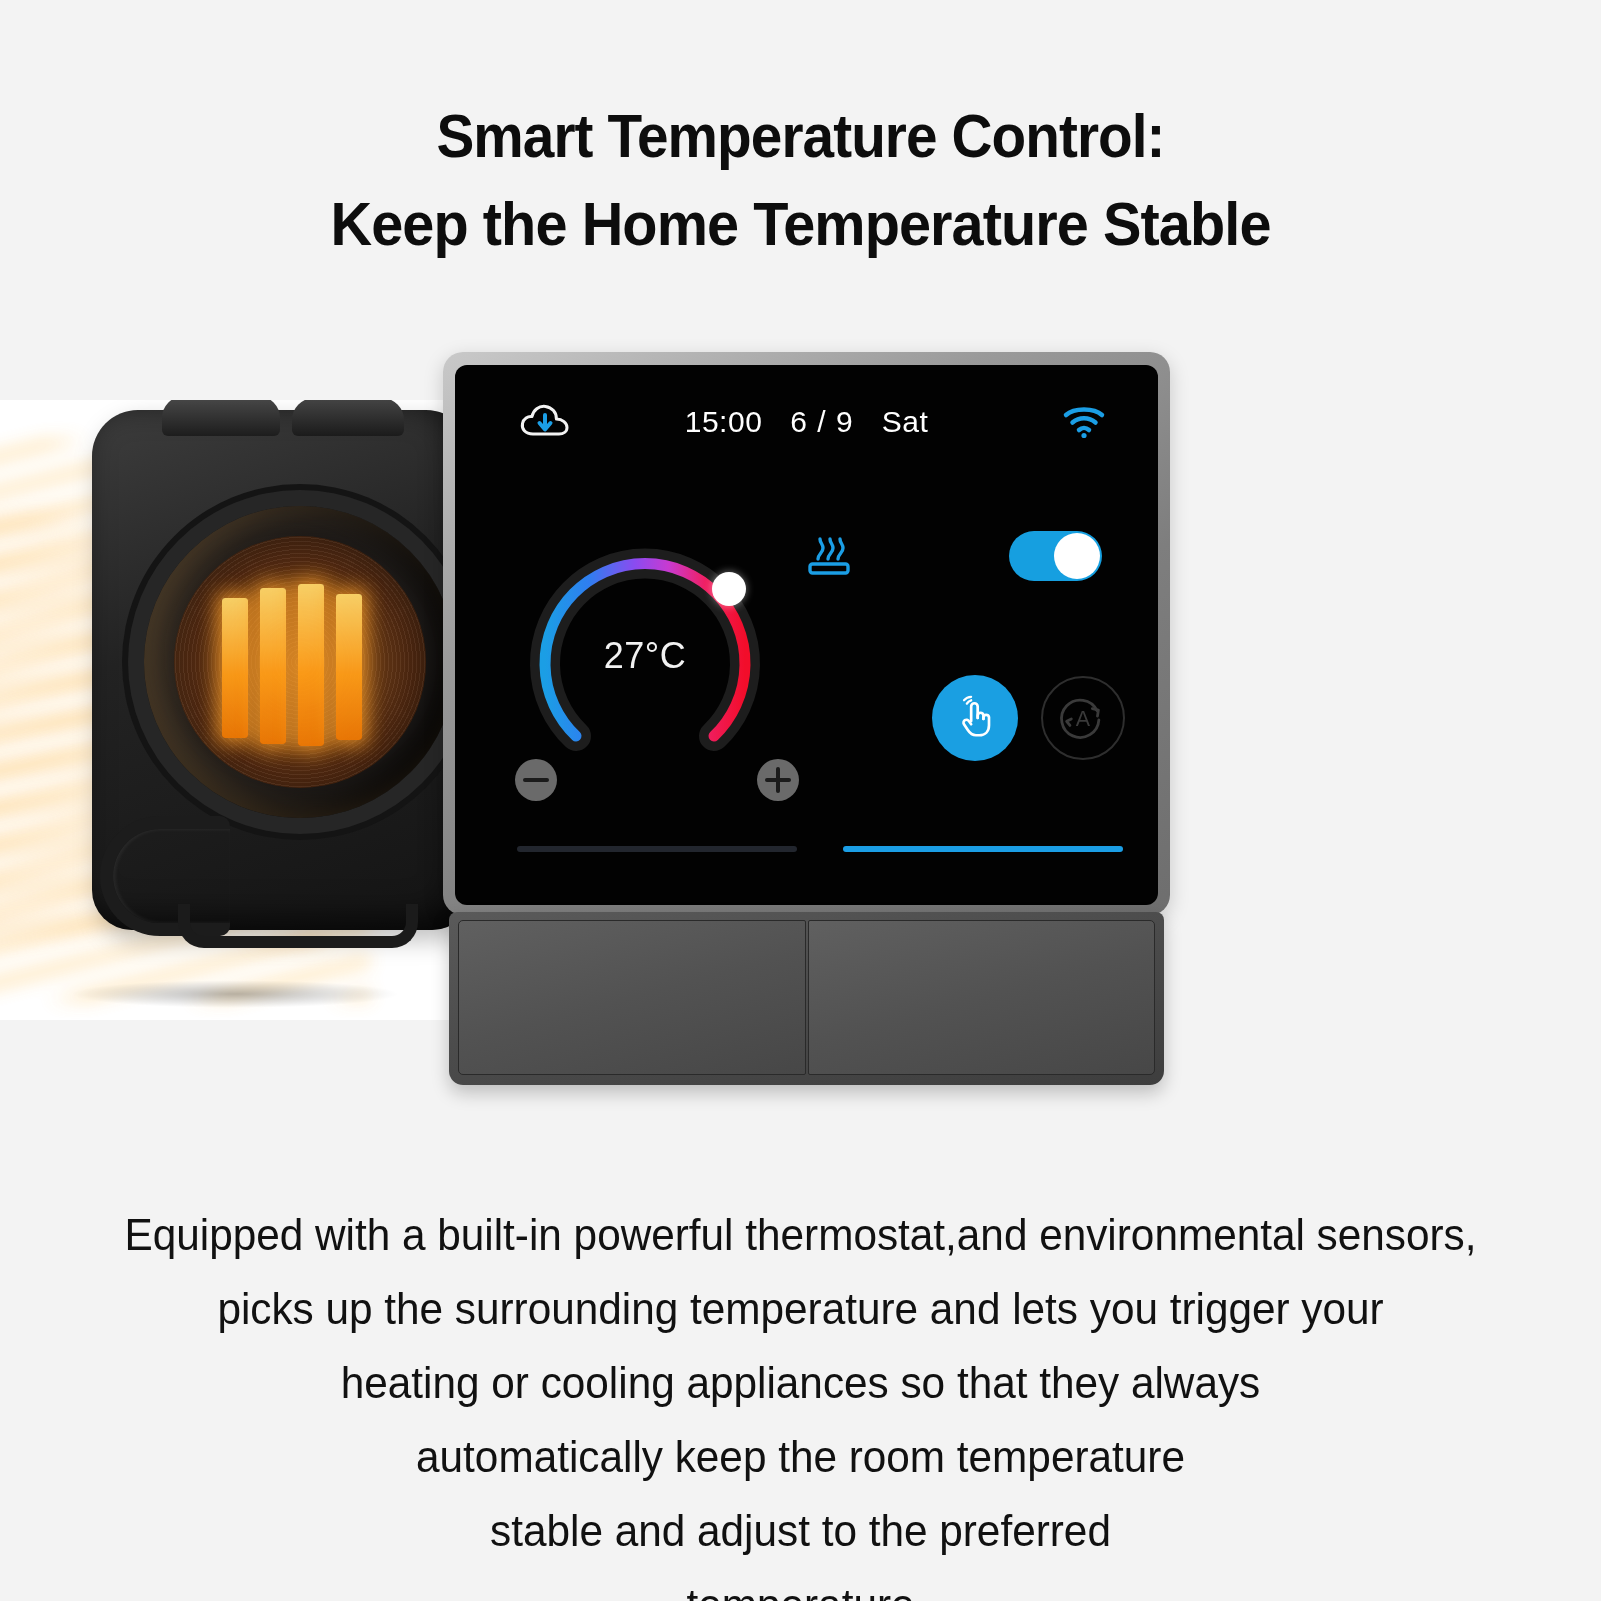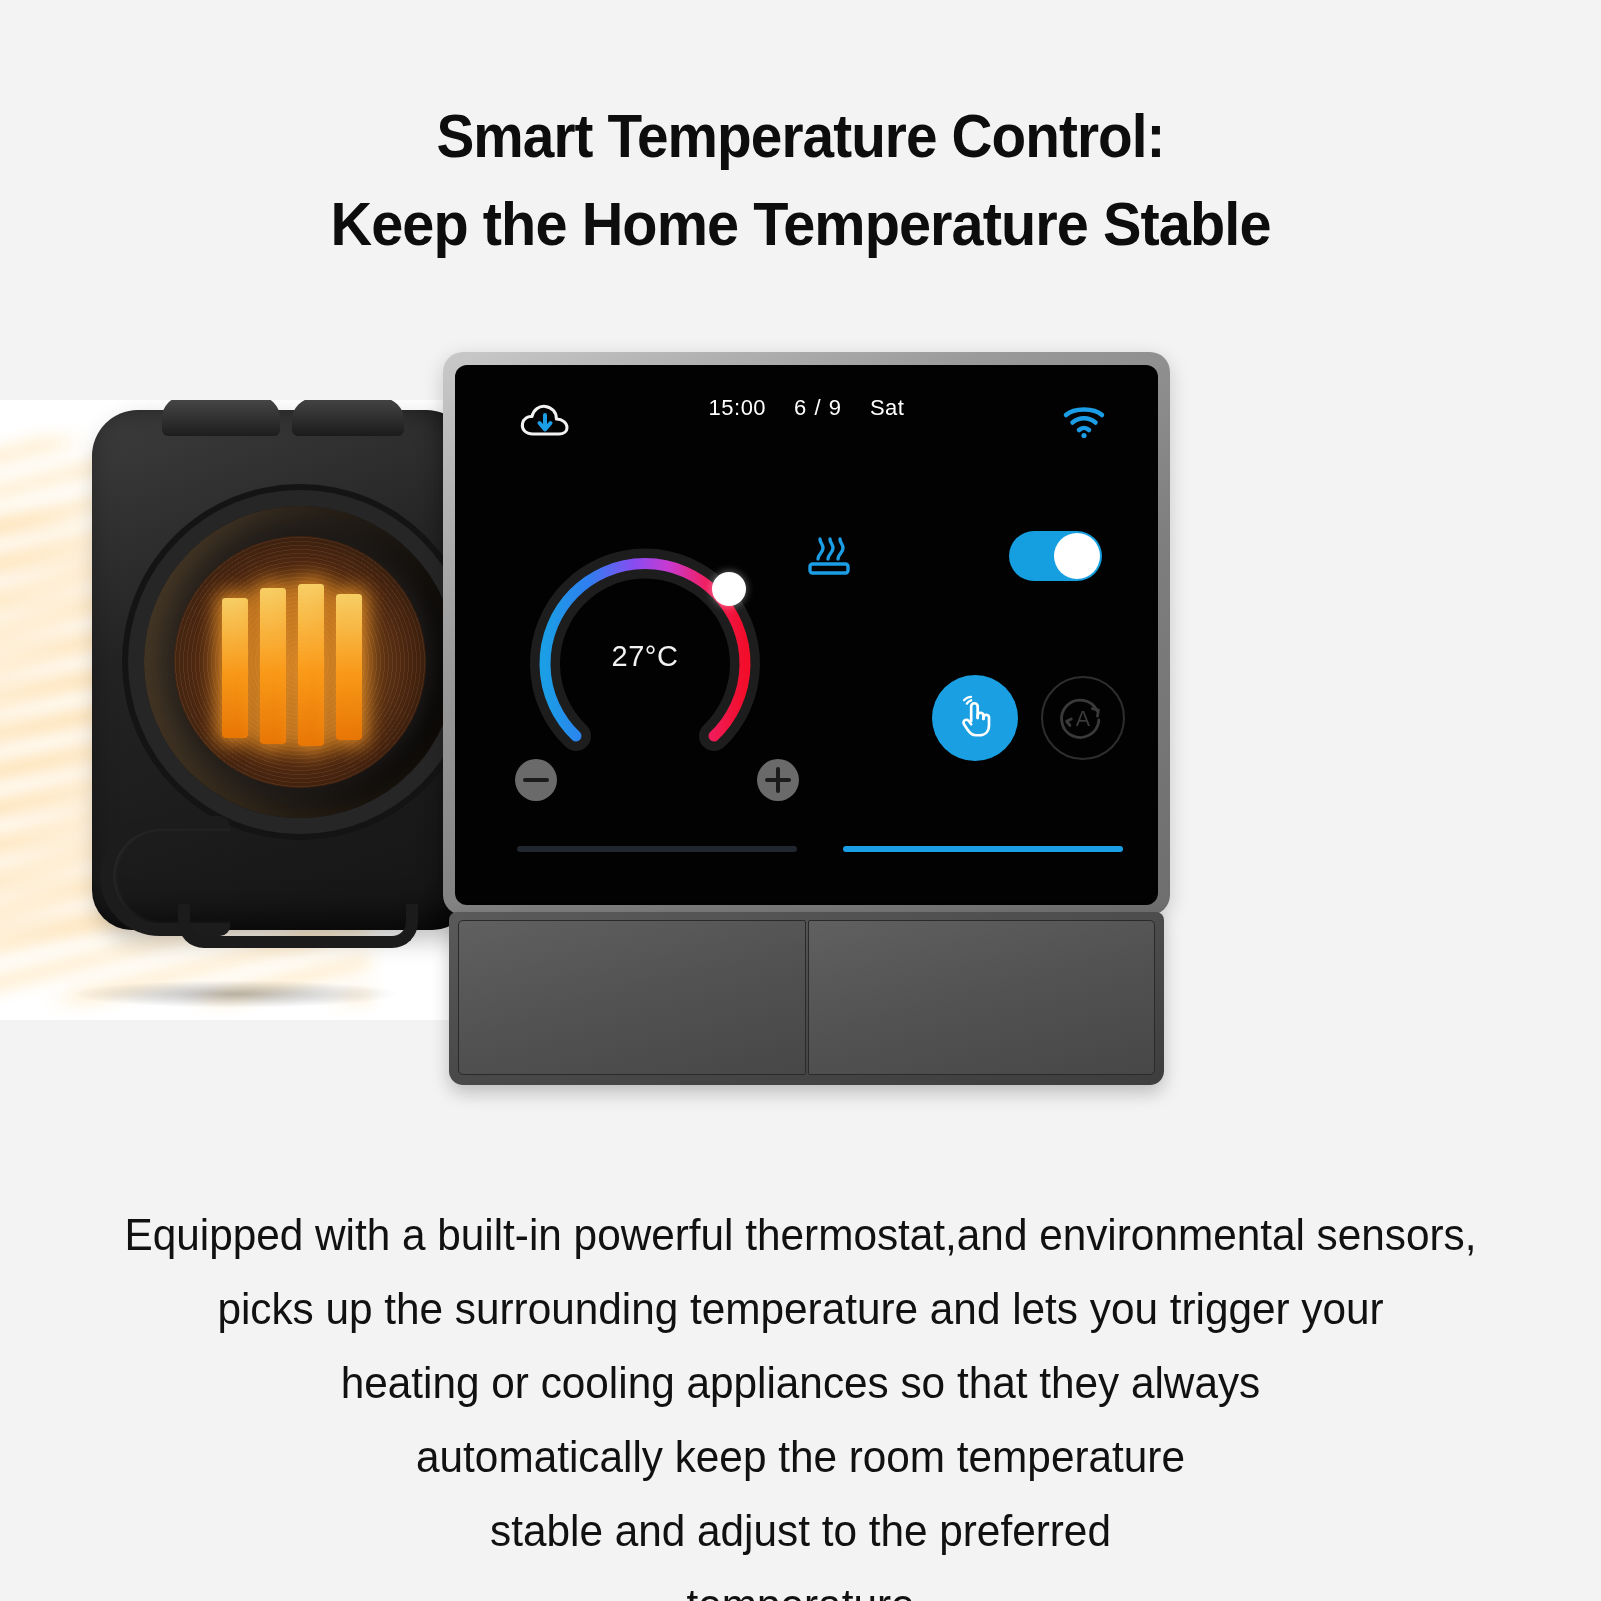--- a/index.html
+++ b/index.html
@@ -161,34 +161,34 @@
 
   
   .statusbar {
     position:absolute; top:0; left:0; width:100%; height:108px;
     display:flex; align-items:center;
   }
   .cloud-icon { position:absolute; left:64px; top:36px; width:52px; height:40px; }
   .sb-center {
     position:absolute; left:0; right:0; top:30px;
     display:flex; justify-content:center; align-items:baseline; gap:28px;
-    color:#ffffff; font-size:22px; letter-spacing:0.5px;
-  }
-  .sb-center .date { letter-spacing:1px; }
+    color:#ffffff; font-size:30px; letter-spacing:0.5px;
+  }
+  .sb-center .date { letter-spacing:1px;margin-top:10px; }
   .wifi-icon { position:absolute; right:52px; top:38px; width:44px; height:36px; }
 
   
   .dial-wrap {
     position:absolute; left:60px; top:158px;
     width:260px; height:260px;
   }
   .dial-label {
     position:absolute; left:0; top:0; width:260px; height:260px;
     display:flex; align-items:center; justify-content:center;
-    color:#f2f2f2; font-size:29px; font-weight:300; letter-spacing:0.5px;
+    color:#f2f2f2; font-size:36px; font-weight:300; letter-spacing:0.5px;
     padding-top:6px;
   }
   .dial-knob {
     position:absolute;
     width:34px; height:34px; border-radius:50%;
     background:#ffffff;
     box-shadow:0 0 8px rgba(255,255,255,0.45);
     left:197px; top:49px;
   }
 

